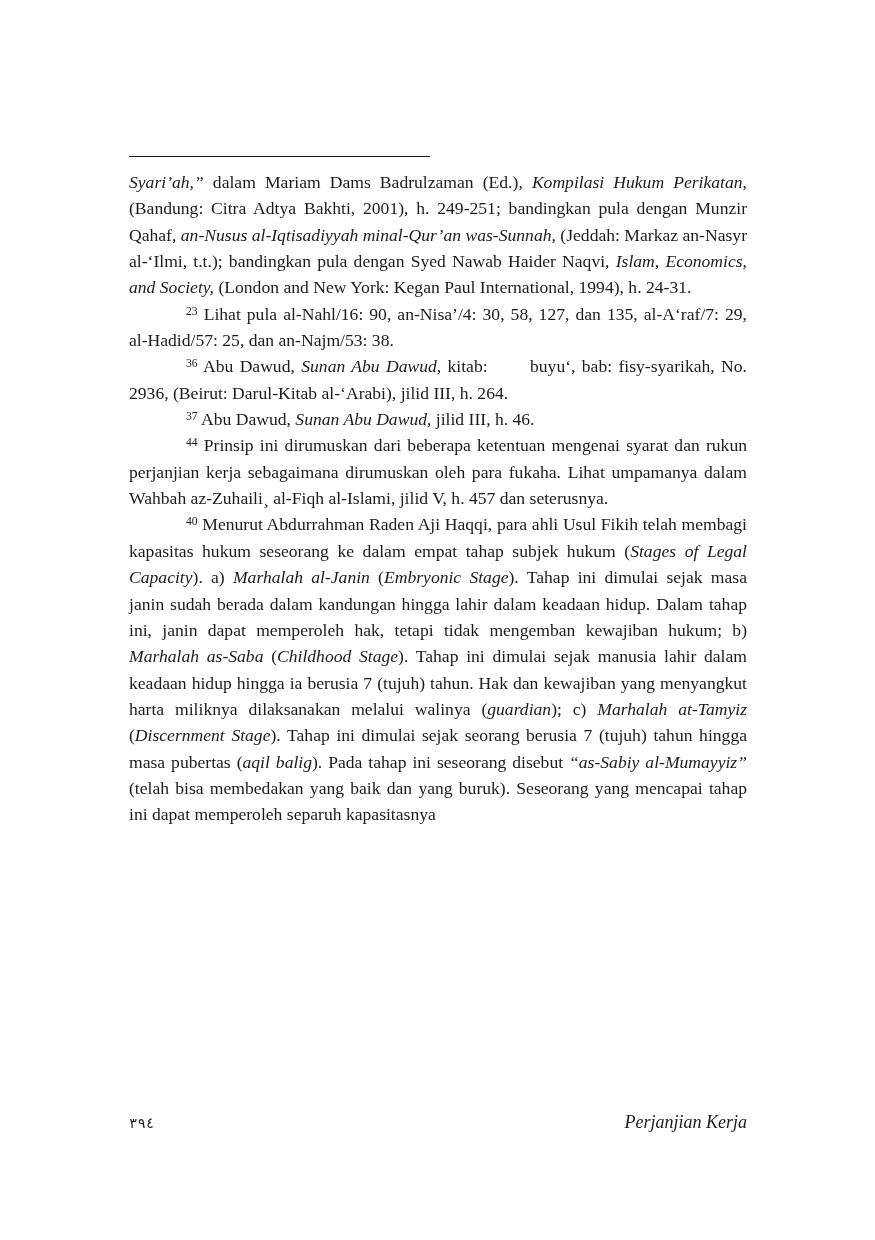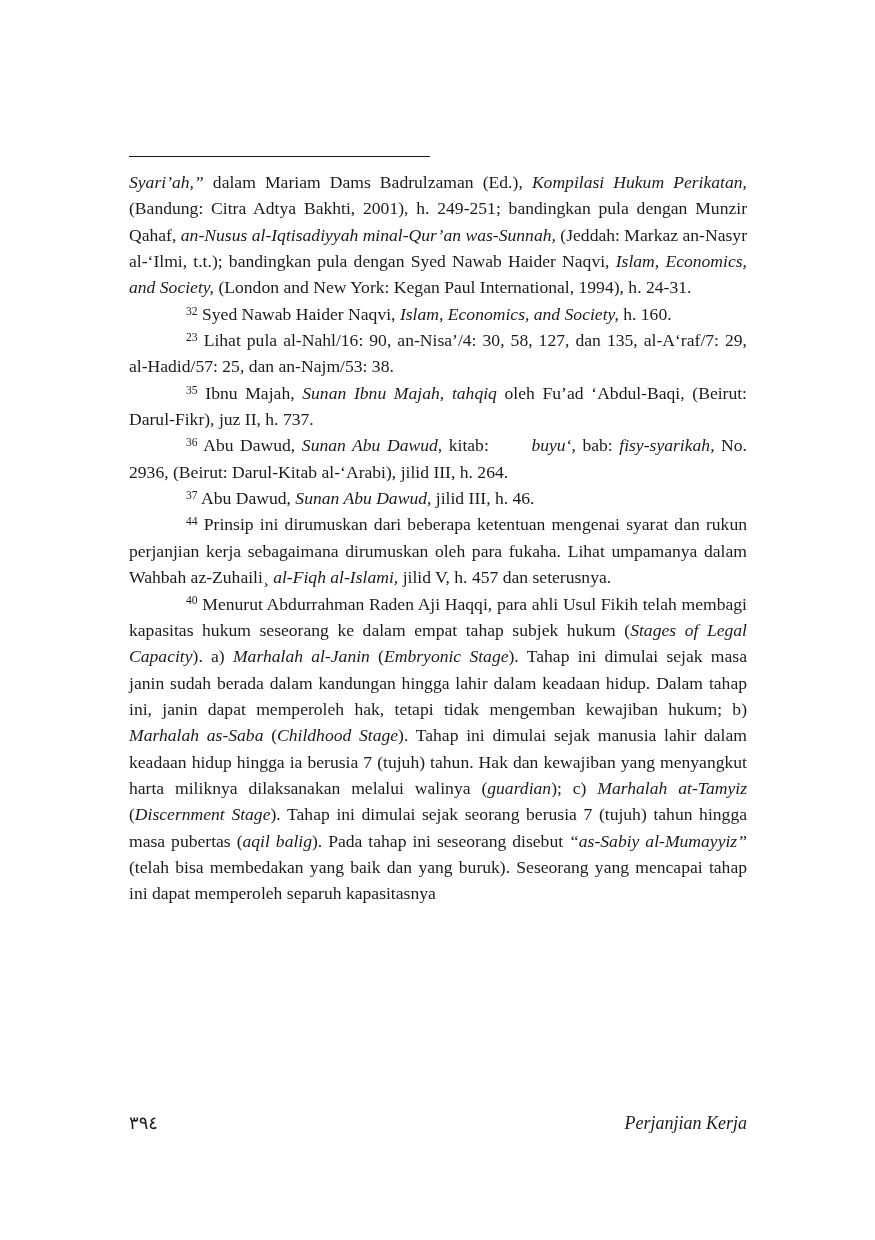--- a/index.html
+++ b/index.html
@@ -39,43 +39,41 @@
   .footer {
     position: absolute;
     left: 129px;
     right: 128px;
     top: 1112px;
     display: flex;
     justify-content: space-between;
     align-items: baseline;
   }
   .page-num {
-    font-size: 18px;
-    font-family: Liberation Sans, sans-serif;
+    font-size: 14px;
+    font-family: Liberation Mono, monospace;
   }
   .running-title {
     font-style: italic;
     font-size: 18px;
   }
 </style>
 </head>
 <body>
 
 <div class="page">
 
   <div class="content">
     <div class="fn-rule"></div>
 
     <p class="fn"><span style="font-style: italic;">Syari’ah,”</span><span> dalam Mariam Dams Badrulzaman (Ed.), </span><span style="font-style: italic;">Kompilasi Hukum Perikatan</span><span>, (Bandung: Citra Adtya Bakhti, 2001), h. 249-251; bandingkan pula dengan Munzir Qahaf, </span><span style="font-style: italic;">an-Nusus al-Iqtisadiyyah minal-Qur’an was-Sunnah,</span><span> (Jeddah: Markaz an-Nasyr al-‘Ilmi, t.t.); bandingkan pula dengan Syed Nawab Haider Naqvi, </span><span style="font-style: italic;">Islam, Economics, and Society,</span><span> (London and New York: Kegan Paul International, 1994), h. 24-31.</span></p>
-    <p class="fn indent"><sup>32</sup><span> Syed Nawab Haider Naqvi, </span><span style="font-style: italic;">Islam, Economics, and Society,</span><span> h. 160.</span></p>
     <p class="fn indent"><sup>23</sup><span> Lihat pula al-Nahl/16: 90, an-Nisa’/4: 30, 58, 127, dan 135, al-A‘raf/7: 29, al-Hadid/57: 25, dan an-Najm/53: 38.</span></p>
-    <p class="fn indent"><sup>35</sup><span> Ibnu Majah, </span><span style="font-style: italic;">Sunan Ibnu Majah</span><span>, </span><span style="font-style: italic;">tahqiq</span><span> oleh Fu’ad ‘Abdul-Baqi, (Beirut: Darul-Fikr), juz II, h. 737.</span></p>
-    <p class="fn indent"><sup>36</sup><span> Abu Dawud, </span><span style="font-style: italic;">Sunan Abu Dawud,</span><span> kitab: </span><span style="font-style: italic; margin-left: 36px;">buyu‘,</span><span> bab: </span><span style="font-style: italic;">fisy-syarikah,</span><span> No. 2936, (Beirut: Darul-Kitab al-‘Arabi), jilid III, h. 264.</span></p>
+    <p class="fn indent"><sup>36</sup><span> Abu Dawud, </span><span style="font-style: italic;">Sunan Abu Dawud,</span><span> kitab: </span><span style=" margin-left: 36px;">buyu‘,</span><span> bab: </span><span style="">fisy-syarikah,</span><span> No. 2936, (Beirut: Darul-Kitab al-‘Arabi), jilid III, h. 264.</span></p>
     <p class="fn indent"><sup>37</sup><span> Abu Dawud, </span><span style="font-style: italic;">Sunan Abu Dawud,</span><span> jilid III, h. 46.</span></p>
-    <p class="fn indent"><sup>44</sup><span> Prinsip ini dirumuskan dari beberapa ketentuan mengenai syarat dan rukun perjanjian kerja sebagaimana dirumuskan oleh para fukaha. Lihat umpamanya dalam Wahbah az-Zuhaili¸ </span><span style="font-style: italic;">al-Fiqh al-Islami,</span><span> jilid V, h. 457 dan seterusnya.</span></p>
+    <p class="fn indent"><sup>44</sup><span> Prinsip ini dirumuskan dari beberapa ketentuan mengenai syarat dan rukun perjanjian kerja sebagaimana dirumuskan oleh para fukaha. Lihat umpamanya dalam Wahbah az-Zuhaili¸ </span><span style="">al-Fiqh al-Islami,</span><span> jilid V, h. 457 dan seterusnya.</span></p>
     <p class="fn indent"><sup>40</sup><span> Menurut Abdurrahman Raden Aji Haqqi, para ahli Usul Fikih telah membagi kapasitas hukum seseorang ke dalam empat tahap subjek hukum (</span><span style="font-style: italic;">Stages of Legal Capacity</span><span>). a)  </span><span style="font-style: italic;">Marhalah al-Janin</span><span> (</span><span style="font-style: italic;">Embryonic Stage</span><span>). Tahap ini dimulai sejak masa janin sudah berada dalam kandungan hingga lahir dalam keadaan hidup. Dalam tahap ini, janin dapat memperoleh hak, tetapi tidak mengemban kewajiban hukum; b) </span><span style="font-style: italic;">Marhalah as-Saba</span><span> (</span><span style="font-style: italic;">Childhood Stage</span><span>). Tahap ini dimulai sejak manusia lahir dalam keadaan hidup hingga ia berusia 7 (tujuh) tahun. Hak dan kewajiban yang menyangkut harta miliknya dilaksanakan melalui walinya (</span><span style="font-style: italic;">guardian</span><span>); c) </span><span style="font-style: italic;">Marhalah at-Tamyiz</span><span> (</span><span style="font-style: italic;">Discernment Stage</span><span>). Tahap ini dimulai sejak seorang berusia 7 (tujuh) tahun hingga masa pubertas (</span><span style="font-style: italic;">aqil balig</span><span>). Pada tahap ini seseorang disebut </span><span style="font-style: italic;">“as-Sabiy al-Mumayyiz”</span><span> (telah bisa membedakan yang baik dan yang buruk). Seseorang yang mencapai tahap ini dapat memperoleh separuh kapasitasnya</span></p>
   </div>
 
   <div class="footer">
     <span class="page-num">٣٩٤</span>
     <span class="running-title">Perjanjian Kerja</span>
   </div>
 
 </div>
 

